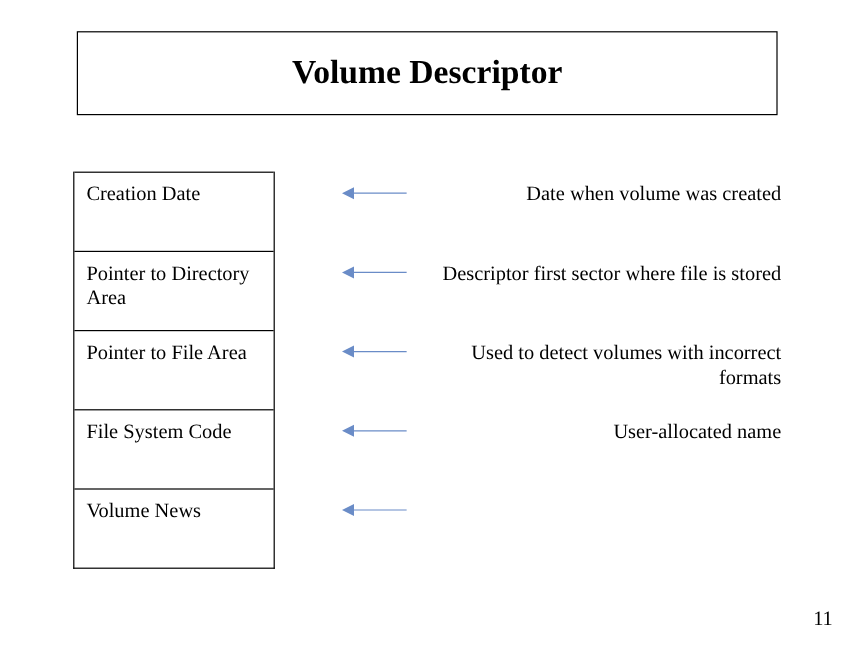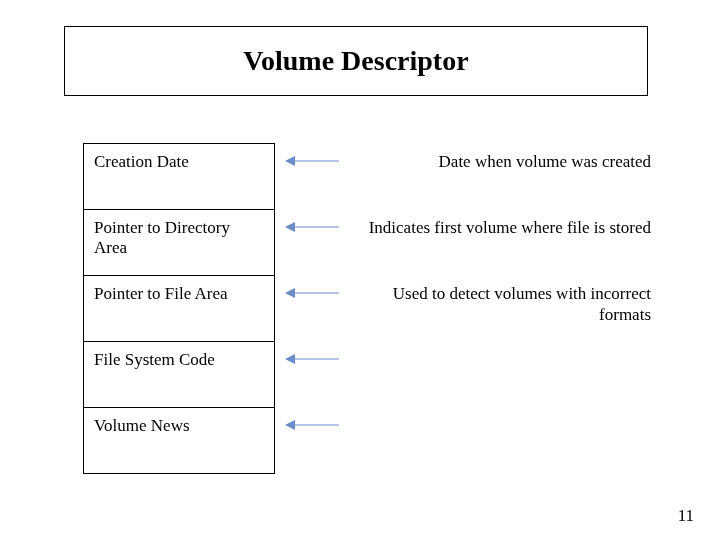--- a/index.html
+++ b/index.html
@@ -20,23 +20,23 @@
     display: flex;
     align-items: center;
     justify-content: center;
   }
   .title-box h1 {
     font-size: 28px;
     font-weight: bold;
   }
   .fields {
     position: absolute;
-    left: 83px;
+    left: 61px;
     top: 143px;
-    width: 192px;
+    width: 168px;
     border-left: 1px solid #000;
     border-right: 1px solid #000;
     border-bottom: 1px solid #000;
   }
   .field-cell {
     height: 66px;
     border-top: 1px solid #000;
     padding: 8px 10px;
     font-size: 17px;
     display: flex;
@@ -133,17 +133,18 @@
   <div class="arrow-slot">
     <svg viewBox="0 0 54 12">
         <line x1="8" y1="6" x2="54" y2="6" stroke="#6a8cc7" stroke-width="1"></line>
         <polygon points="0,6 10,1 10,11" fill="#6a8cc7"></polygon>
       </svg>
   </div>
 </div>
 
 <div class="desc-col">
   <div class="desc-cell"><span>Date when volume was created</span></div>
-  <div class="desc-cell"><span>Indicates first volume where file is stored</span></div>
+  <div class="desc-cell"><span>Descriptor first sector where file is stored</span></div>
   <div class="desc-cell"><span>Used to detect volumes with incorrect formats</span></div>
+  <div class="desc-cell"><span>User-allocated name</span></div>
 </div>
 
 <div class="page-no">11</div>
 
 </body></html>

